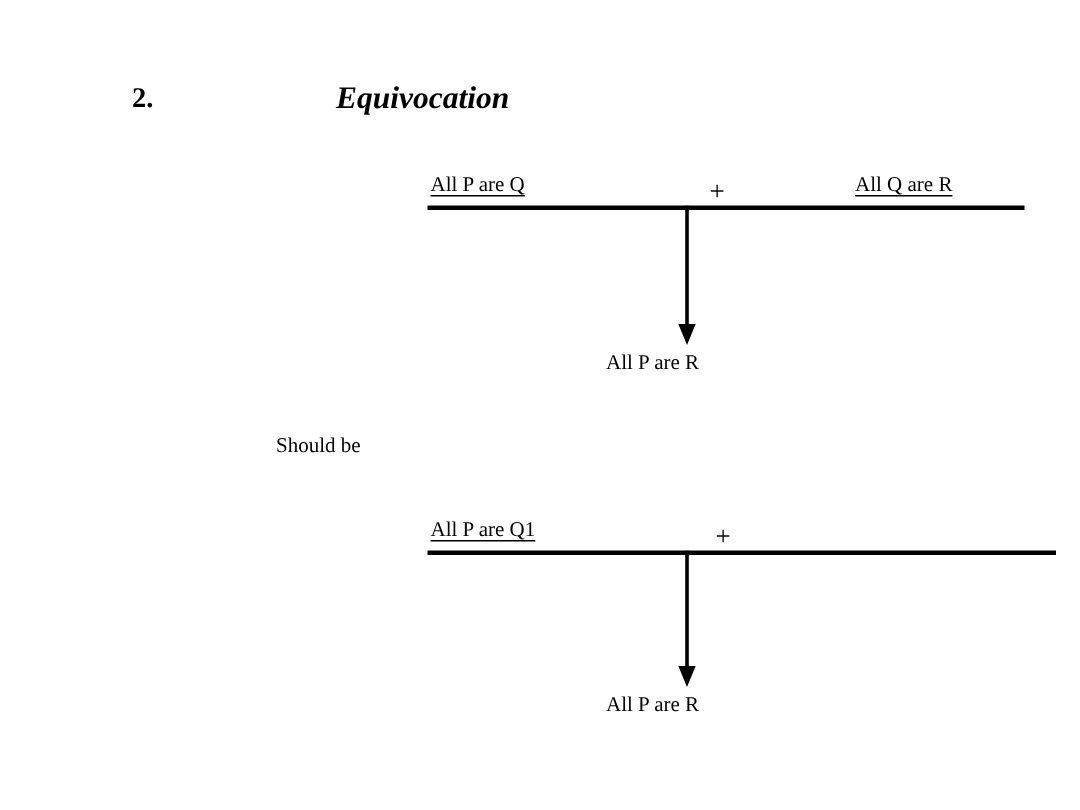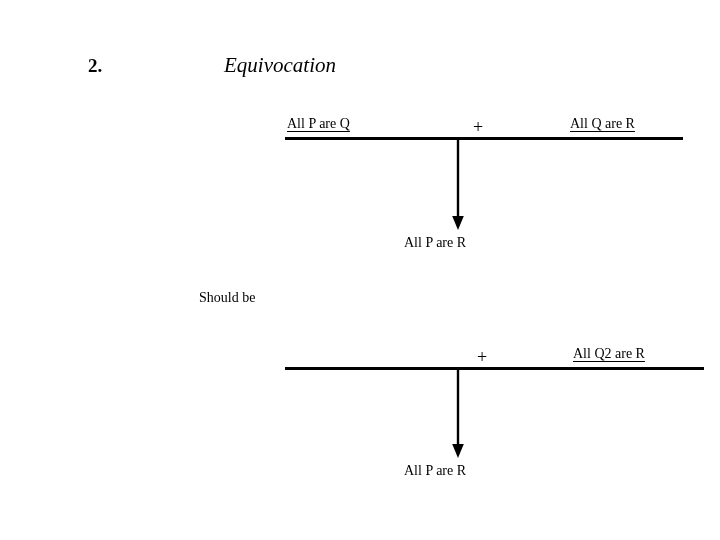--- a/index.html
+++ b/index.html
@@ -29,21 +29,21 @@
     font-size: 19px;
     font-weight: bold;
     line-height: 1;
     white-space: nowrap;
   }
   .slide-title {
     position: absolute;
     left: 224px;
     top: 55px;
     font-size: 21px;
-    font-weight: normal;
+    font-weight: bold;
     font-style: italic;
     line-height: 1;
     white-space: nowrap;
   }
 
   
   .premise {
     position: absolute;
     font-size: 14px;
     line-height: 1;
@@ -80,21 +80,21 @@
     position: absolute;
     left: 438px;
     top: 137px;
     width: 40px;
     height: 94px;
   }
 
   .concl1 { left: 404px; top: 236px; }
 
   
-  .should-be { left: 199px; top: 291px; }
+  .should-be { left: 184px; top: 291px; }
 
   
   .arg2-left  { left: 287px; top: 347px; }
   .arg2-plus  { left: 477px; top: 348px; }
   .arg2-right { left: 573px; top: 347px; }
 
   .rule2 { left: 285px; top: 367px; width: 419px; }
 
   .arrow2 {
     position: absolute;
@@ -125,24 +125,24 @@
 
   <svg class="arrow1" viewBox="0 0 40 94" xmlns="http://www.w3.org/2000/svg">
     <line x1="20" y1="0" x2="20" y2="82" stroke="#000000" stroke-width="2.4"></line>
     <polygon points="20,93 14.2,79 25.8,79" fill="#000000"></polygon>
   </svg>
 
   <div class="plain concl1">All P are R</div>
 
   <div class="plain should-be">Should be</div>
 
+  <div class="premise arg2-left">All P are Q1</div>
 
   <div class="plus arg2-plus">+</div>
 
-  <div class="premise arg2-right">All Q2 are R</div>
 
   <div class="rule rule2"></div>
 
   <svg class="arrow2" viewBox="0 0 40 92" xmlns="http://www.w3.org/2000/svg">
     <line x1="20" y1="0" x2="20" y2="80" stroke="#000000" stroke-width="2.4"></line>
     <polygon points="20,91 14.2,77 25.8,77" fill="#000000"></polygon>
   </svg>
 
   <div class="plain concl2">All P are R</div>
 

